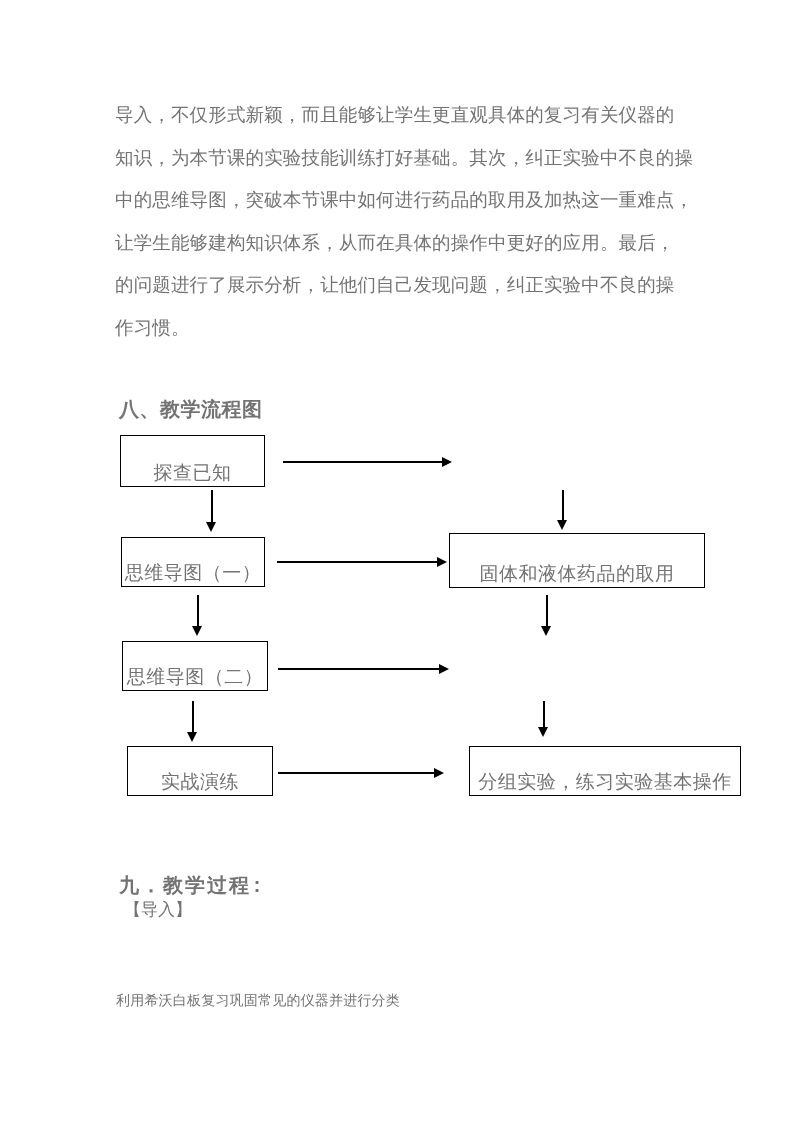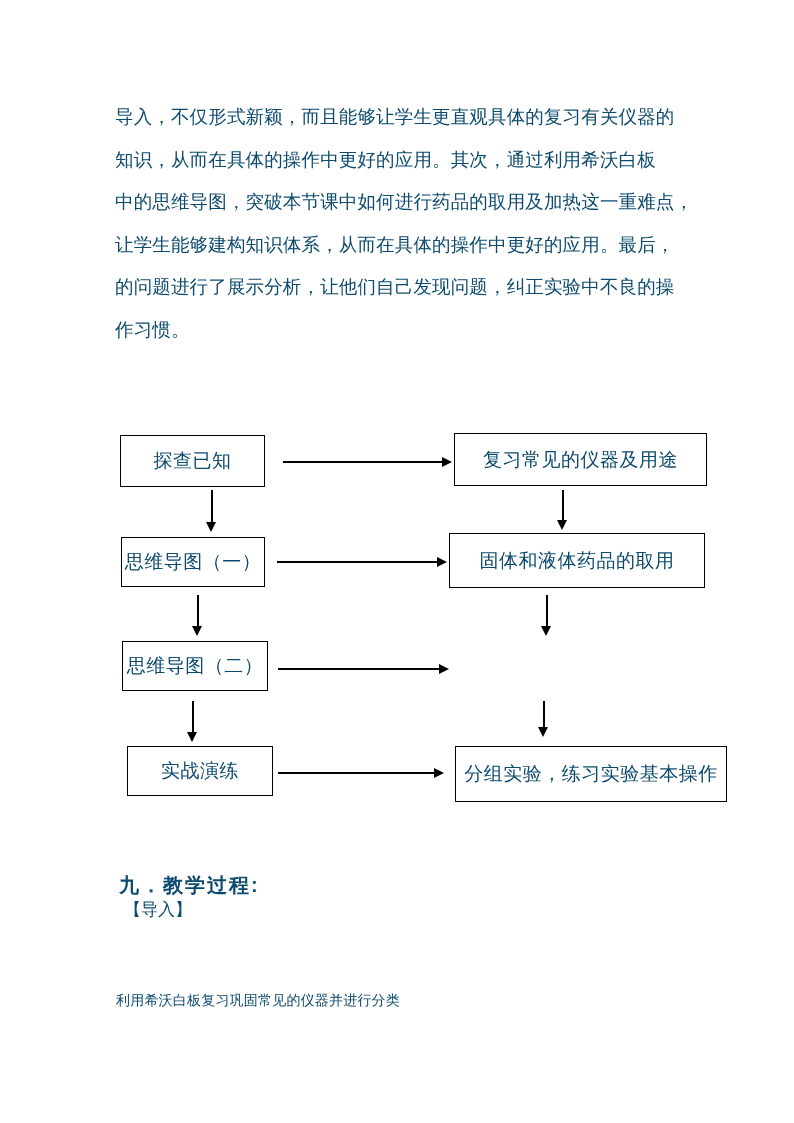--- a/index.html
+++ b/index.html
@@ -1,21 +1,21 @@
 <!DOCTYPE html>
 <html><head>
 <meta charset="utf-8">
 <style>
   html,body { margin:0; padding:0; background:#ffffff; }
   .page {
     position:relative;
     width:794px; height:1123px;
     background:#ffffff;
-    color:#0c4a6e;
-    font-family:Liberation Sans, sans-serif;
+    color:#737373;
+    font-family:Liberation Mono, monospace;
     overflow:hidden;
   }
 
   
   .para { position:absolute; left:115px; top:96px; width:610px; }
   .para .line {
     height:42.5px; line-height:42.5px;
     font-size:18.5px; letter-spacing:0.15px;
     white-space:nowrap;
   }
@@ -37,33 +37,33 @@
     position:absolute; left:116px; top:992px;
     font-size:14px; letter-spacing:0.2px; white-space:nowrap;
   }
 
   
   .flowchart { position:absolute; left:0; top:0; width:794px; height:1123px; pointer-events:none; }
   .flow-box {
     position:absolute;
     border:1.5px solid #000000;
     box-sizing:border-box;
-    display:flex; align-items:center; justify-content:center;
+    display:flex; align-items:flex-end; justify-content:center;
     font-size:19px; letter-spacing:0.5px;
     background:#ffffff;
     white-space:nowrap;
   }
   .bL1 { left:120px; top:435px; width:145px; height:52px; }
   .bL2 { left:121px; top:537px; width:144px; height:50px; }
   .bL3 { left:122px; top:641px; width:146px; height:50px; }
   .bL4 { left:127px; top:746px; width:146px; height:50px; }
   .bR1 { left:454px; top:433px; width:253px; height:53px; }
   .bR2 { left:449px; top:533px; width:256px; height:55px; }
   .bR3 { left:452px; top:640px; width:263px; height:53px; }
-  .bR4 { left:455px; top:746px; width:272px; height:56px; }
+  .bR4 { left:469px; top:746px; width:272px; height:50px; }
 
   
   .ha { position:absolute; height:1.5px; background:#000000; }
   .ha::after {
     content:""; position:absolute; right:-9px; top:-4.5px;
     width:0; height:0;
     border-left:10px solid #000000;
     border-top:5.5px solid transparent;
     border-bottom:5.5px solid transparent;
   }
@@ -87,35 +87,33 @@
   .vaR2 { left:546px; top:595px; height:32px; }
   .vaR3 { left:543px; top:701px; height:27px; }
 </style>
 </head>
 <body>
 
 <div class="page">
 
   <div class="para">
     <div class="line">导入，不仅形式新颖，而且能够让学生更直观具体的复习有关仪器的</div>
-    <div class="line">知识，从而在具体的操作中更好的应用。其次，通过利用希沃白板</div>
+    <div class="line">知识，为本节课的实验技能训练打好基础。其次，纠正实验中不良的操</div>
     <div class="line">中的思维导图，突破本节课中如何进行药品的取用及加热这一重难点，</div>
     <div class="line">让学生能够建构知识体系，从而在具体的操作中更好的应用。最后，</div>
     <div class="line">的问题进行了展示分析，让他们自己发现问题，纠正实验中不良的操</div>
     <div class="line">作习惯。</div>
   </div>
 
+  <div class="heading heading-flow">八、教学流程图</div>
 
   <div class="flowchart">
 
     <div class="flow-box bL1">
       <span>探查已知</span>
-    </div>
-    <div class="flow-box bR1">
-      <span>复习常见的仪器及用途</span>
     </div>
 
     <div class="flow-box bL2">
       <span>思维导图（一）</span>
     </div>
     <div class="flow-box bR2">
       <span>固体和液体药品的取用</span>
     </div>
 
     <div class="flow-box bL3">

